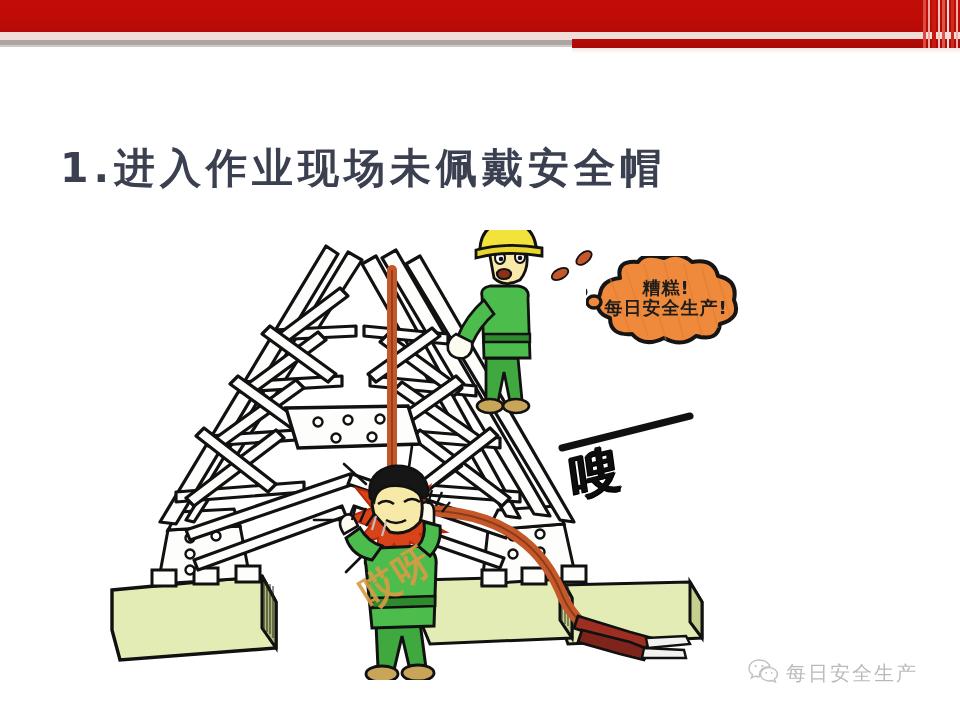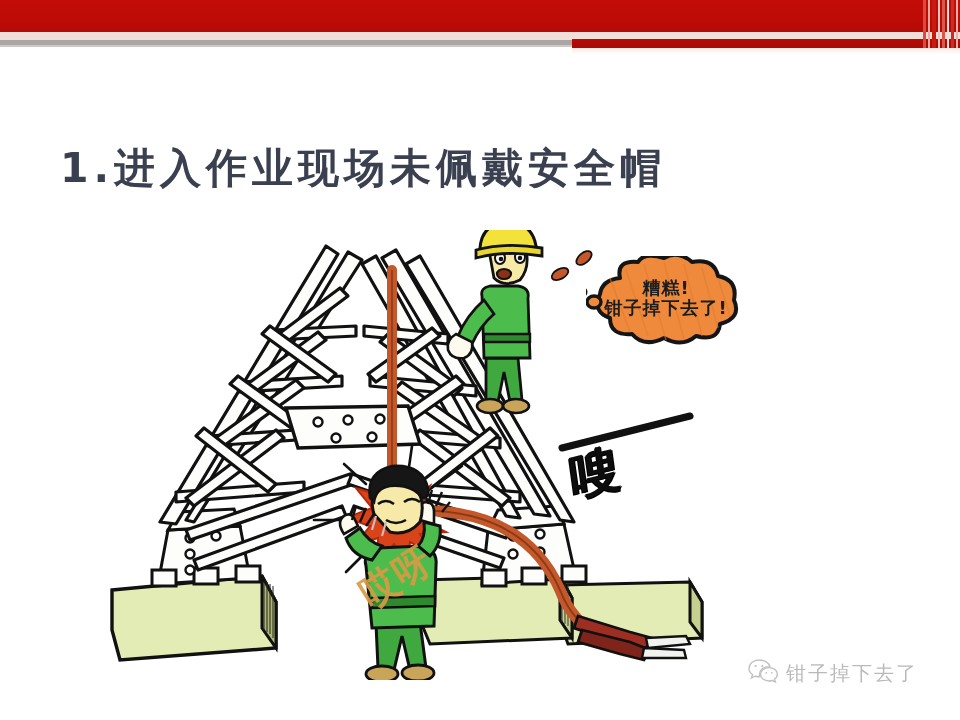--- a/index.html
+++ b/index.html
@@ -331,21 +331,21 @@
         <line x1="40" y1="14" x2="62" y2="80"></line>
         <line x1="58" y1="8" x2="80" y2="84"></line>
         <line x1="78" y1="6" x2="98" y2="84"></line>
         <line x1="98" y1="8" x2="116" y2="80"></line>
         <line x1="116" y1="12" x2="132" y2="72"></line>
         <line x1="132" y1="22" x2="144" y2="60"></line>
       </g>
     </svg>
     <div class="bubble-txt">
       <div>糟糕!</div>
-      <div>钳子掉下去了!</div>
+      <div>每日安全生产!</div>
     </div>
   </div>
 
   <div class="sfx-whoosh">嗖</div>
   <div class="sfx-ouch">哎呀</div>
 
   <div class="wm">
     <span>
       <svg width="30" height="26" viewBox="0 0 30 26" xmlns="http://www.w3.org/2000/svg">
         <path d="M11 2 C5 2 1 6 1 10.5 C1 13 2.4 15.2 4.6 16.6 L3.4 20 L7.2 18.2
@@ -354,16 +354,16 @@
                  C21.3 8.6 21.6 8.6 21.9 8.7 C21.1 4.9 16.6 2 11 2 Z" fill="none" stroke="#777" stroke-width="1.4"></path>
         <circle cx="7.6" cy="8" r="1.1" fill="#777"></circle>
         <circle cx="14.4" cy="8" r="1.1" fill="#777"></circle>
         <path d="M21 9.6 C16.3 9.6 12.5 12.6 12.5 16.3 C12.5 20 16.3 23 21 23
                  C22.1 23 23.2 22.8 24.2 22.5 L27.4 24 L26.4 21.2
                  C28.2 20 29.4 18.3 29.4 16.3 C29.4 12.6 25.6 9.6 21 9.6 Z" fill="none" stroke="#777" stroke-width="1.4"></path>
         <circle cx="18.2" cy="14.8" r="0.9" fill="#777"></circle>
         <circle cx="23.8" cy="14.8" r="0.9" fill="#777"></circle>
       </svg>
     </span>
-    <span class="wm-txt">钳子掉下去了</span>
+    <span class="wm-txt">每日安全生产</span>
   </div>
 
 </div>
 
 </body></html>

